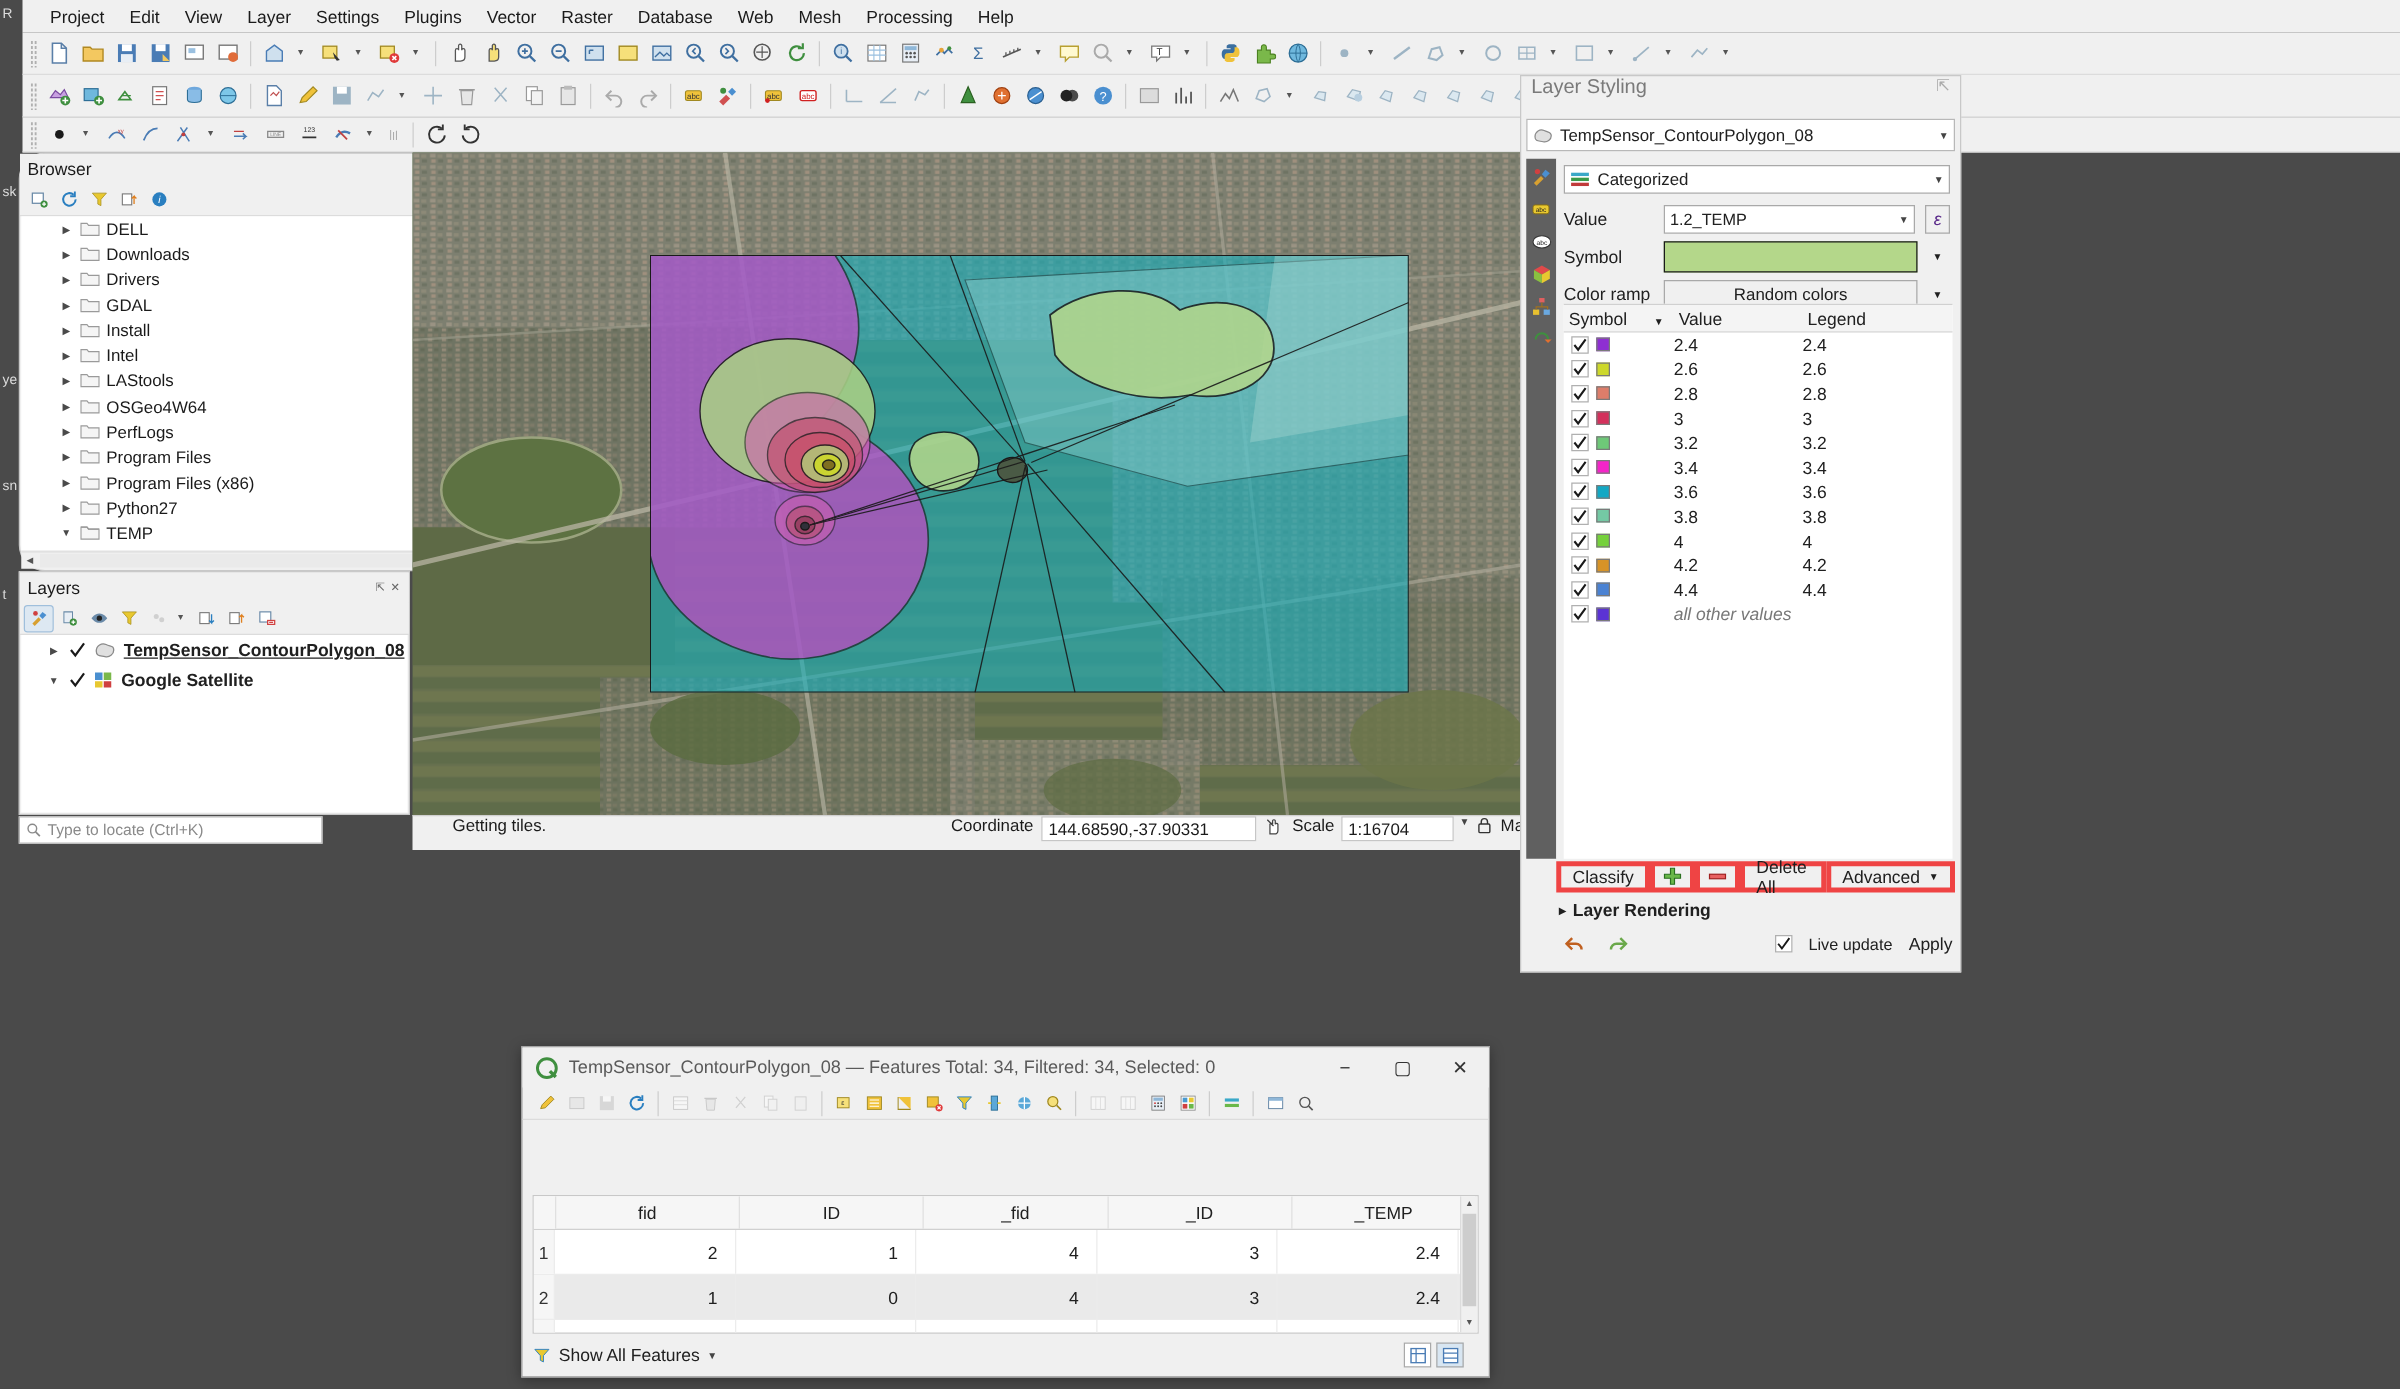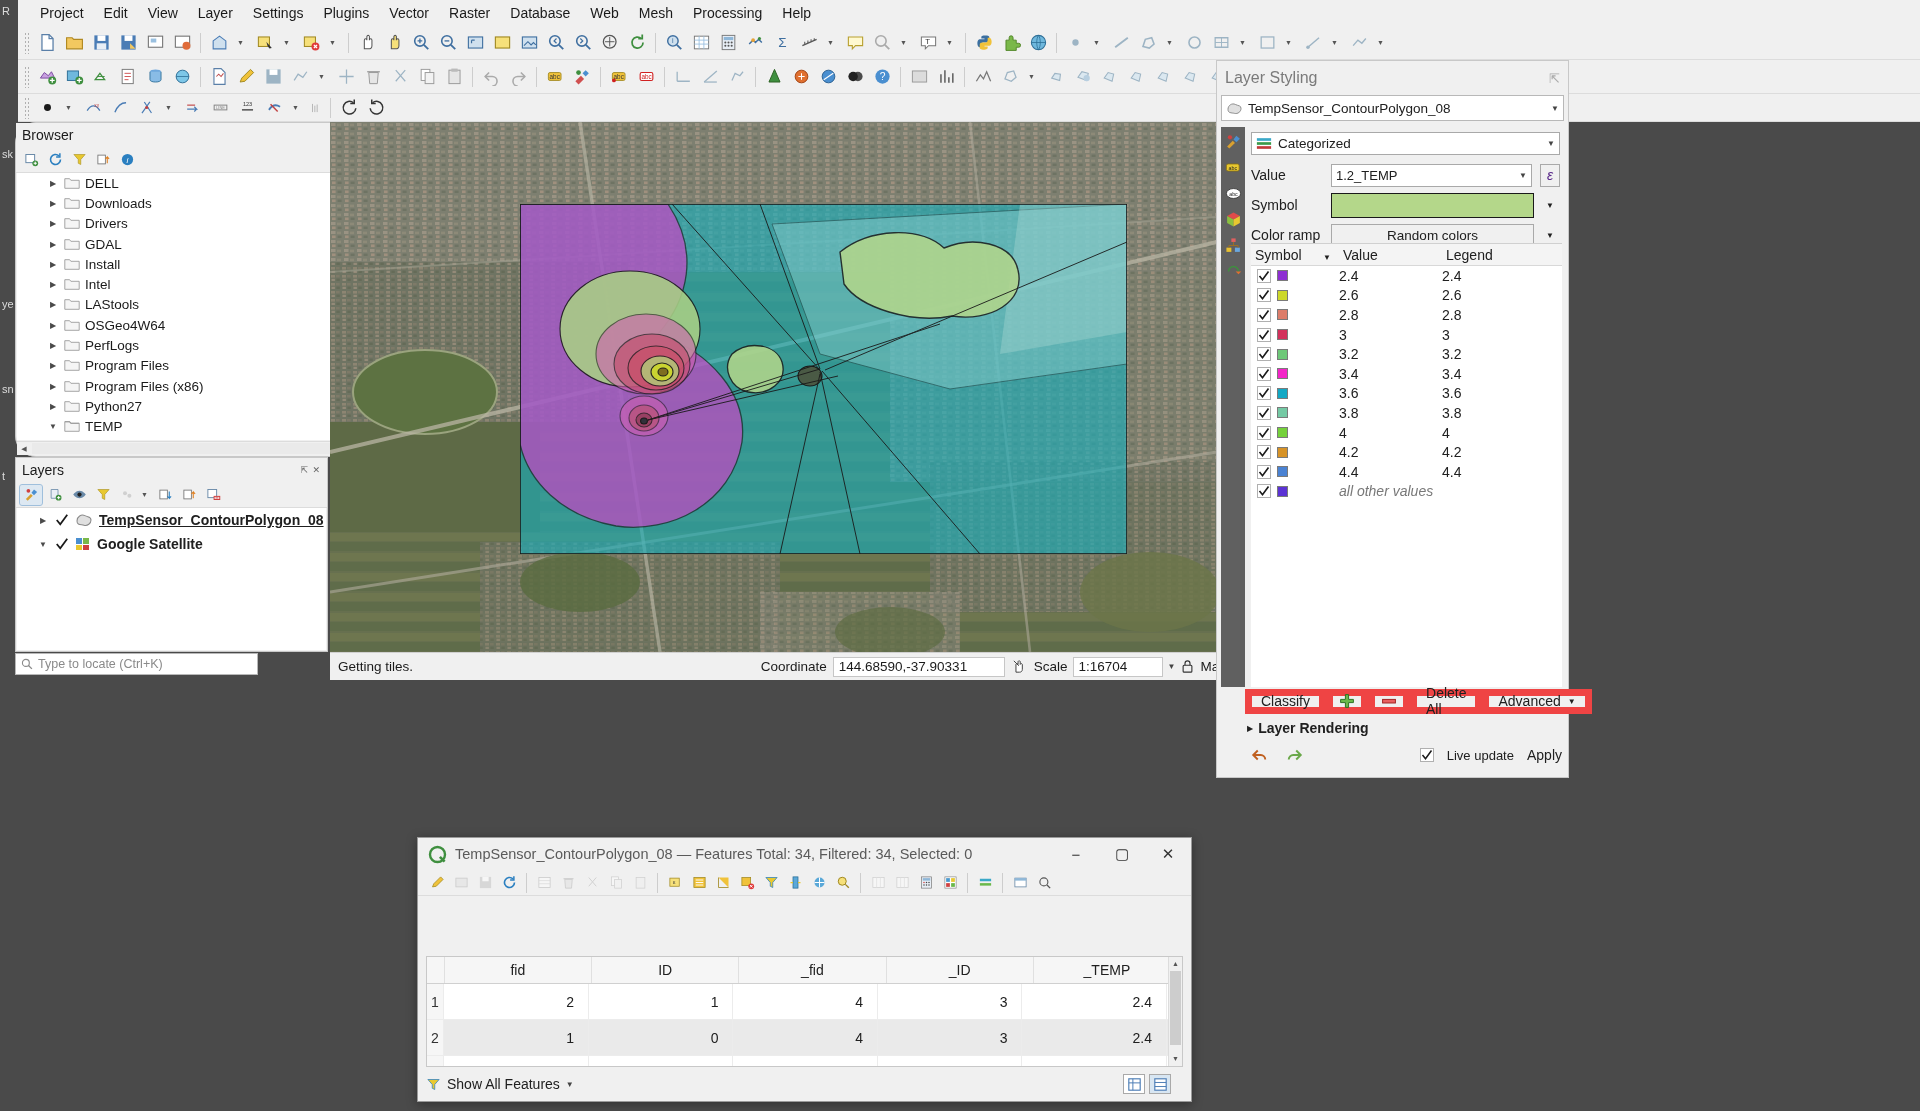--- a/index.html
+++ b/index.html
@@ -123,38 +123,38 @@
   }
   .sat { position:absolute; inset:0; }
   .overlay-rect {
     position: absolute; left: 190px; top: 82px; width: 607px; height: 350px;
   }
 
   
   #map-status {
     position: absolute; left: 330px; top: 652px; width: 989px; height: 28px;
     background: #f0f0f0; border-top: 1px solid #d0d0d0;
-    display: flex; align-items: center; font-size: 13.5px; color: #1a1a1a;
+    display: flex; font-size: 13.5px; color: #1a1a1a; padding-left: 24px;
   }
   .locate {
     position: absolute; left: 15px; top: 653px; width: 243px; height: 22px;
     background: #fff; border: 1px solid #b8b8b8; display:flex; align-items:center;
     padding: 0 5px; gap: 5px; font-size: 12.5px; color: #8a8a8a;
   }
   .statusfield {
     background:#fff; border:1px solid #c6c6c6; padding: 1px 5px; height: 20px;
     display:flex; align-items:center; font-size:13.5px;
   }
 
   
   #styling-panel {
     position: absolute; left: 1216px; top: 60px; width: 353px; height: 718px;
     background: #f0f0f0; border: 1px solid #c8c8c8;
   }
-  .sp-title { height: 34px; display:flex; align-items:center; padding: 0 8px;
+  .sp-title { height: 34px; display:flex; align-items:flex-start; padding: 0 8px;
               font-size: 16px; color: #7a7a7a; }
   .sp-layerrow {
     height: 26px; margin: 0 4px; background:#fff; border:1px solid #b8b8b8;
     display:flex; align-items:center; padding: 0 4px; gap:5px; font-size:13.5px;
   }
   .sp-body { position:absolute; left:4px; right:4px; top: 66px; bottom: 90px; }
   .sp-sidebar {
     position:absolute; left:0; top:0; width:24px; bottom:0; background:#606060;
     display:flex; flex-direction:column; align-items:center; padding-top:4px; gap:6px;
   }
@@ -187,21 +187,21 @@
   .cat-row { display:flex; align-items:center; height:19.6px; font-size:14px; }
   .cat-row .col-sym { display:flex; align-items:center; gap:6px; padding-left:6px; }
   .cchk { width:14px; height:14px; border:1px solid #b0b0b0; background:#fff;
           display:flex; align-items:center; justify-content:center; flex:none;}
   .cchk svg { width:12px; height:12px; }
   .csw { width:11px; height:11px; border:1px solid #7a7a7a; flex:none; }
   .allother { color:#787878; font-style: italic; }
 
   .sp-footer { position:absolute; left:4px; right:4px; bottom:4px; height:86px; }
   .fbar { display:flex; align-items:center; gap:0px; height:28px; padding-left:24px;}
-  .fbtn { height:25px; border:7px solid #ef4444; background:#f0f0f0;
+  .fbtn { height:25px; border:4px solid #ef4444; background:#f0f0f0;
           display:flex; align-items:center; justify-content:center;
           padding: 0 9px; font-size:14px; }
   .fbtn.icon { padding: 0 6px; }
   .frendering { padding-left:26px; font-size:14px; font-weight:bold; display:flex;
                 align-items:center; gap:5px; height:26px; }
   .fbar2 { display:flex; align-items:center; height:28px; padding-left:24px; gap:4px; }
 
   
   #attr-window {
     position: absolute; left: 417px; top: 837px; width: 775px; height: 265px;

